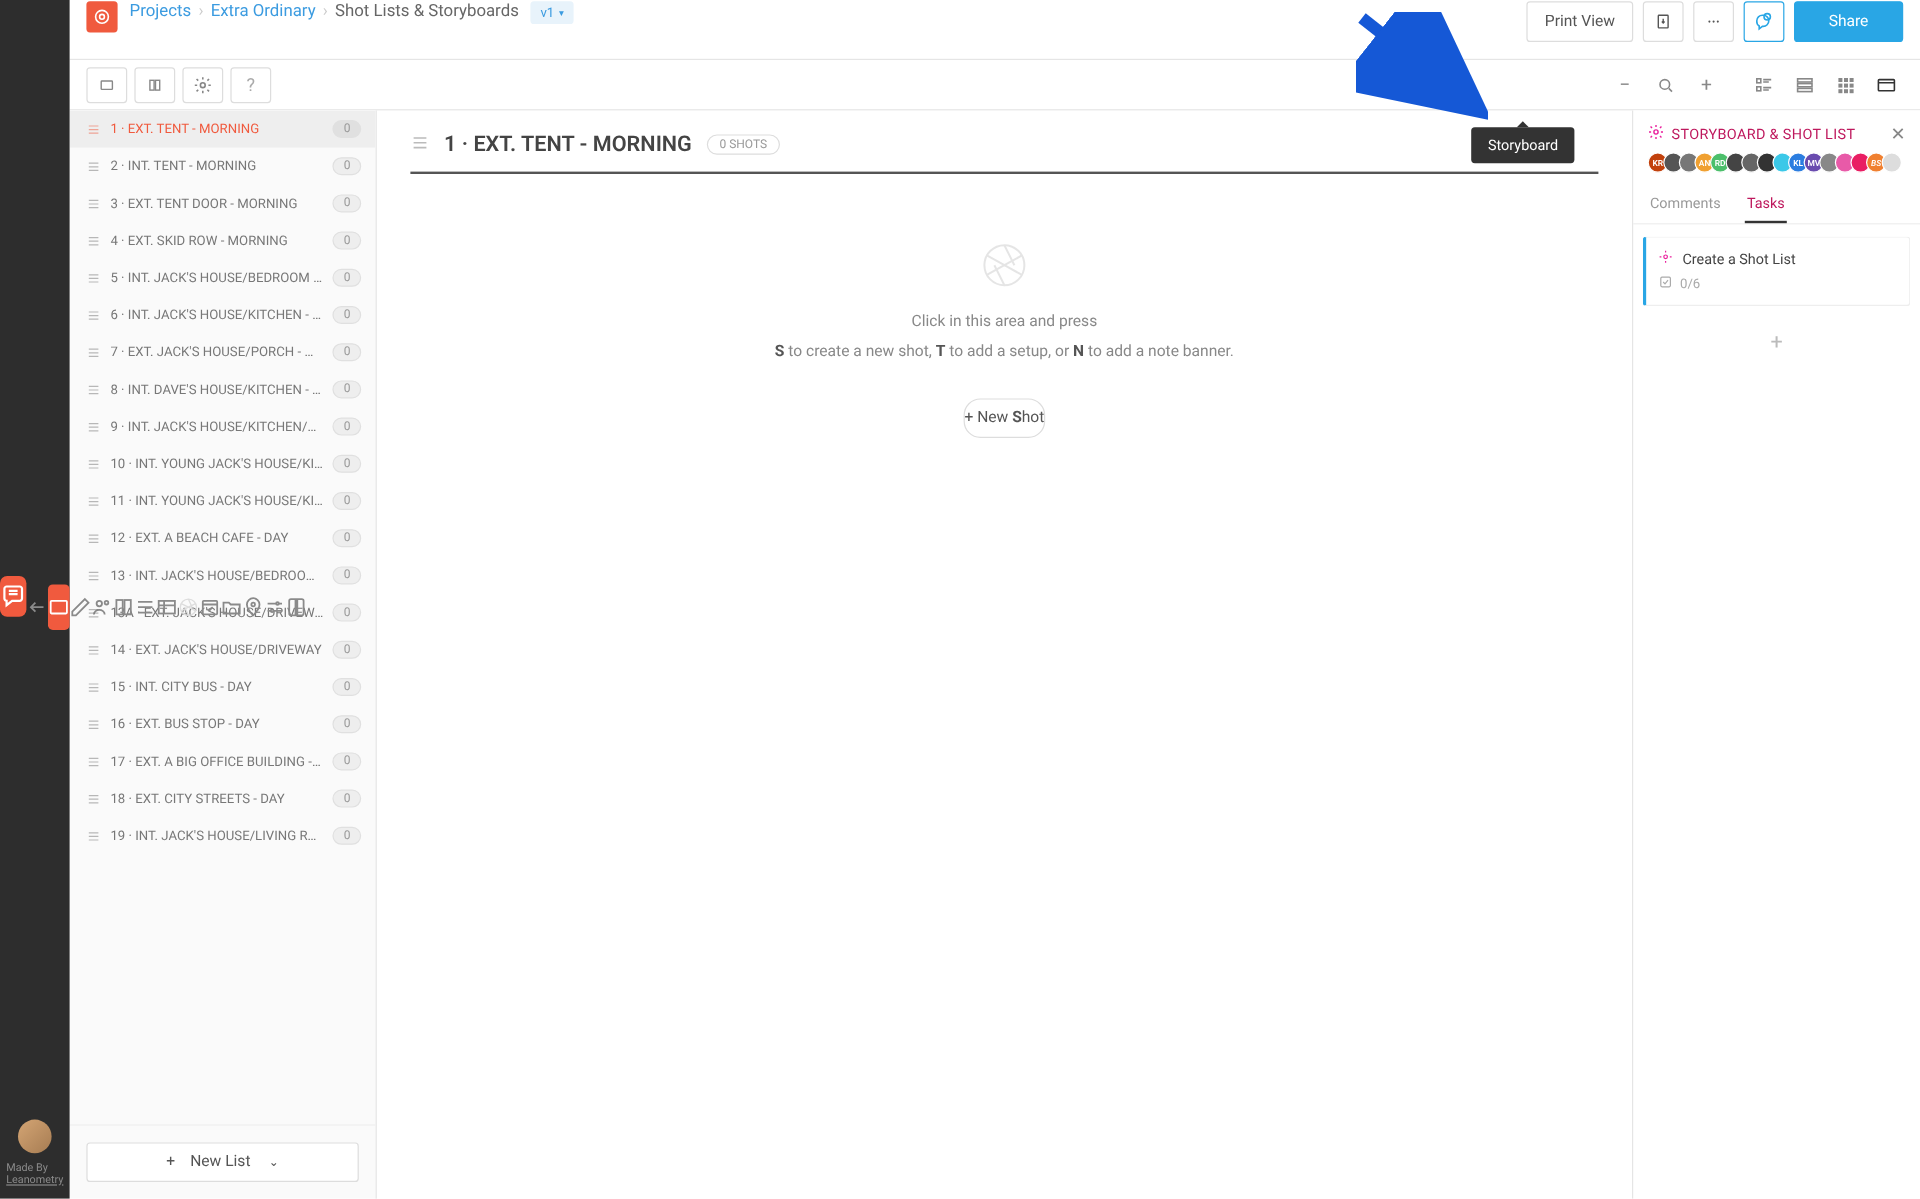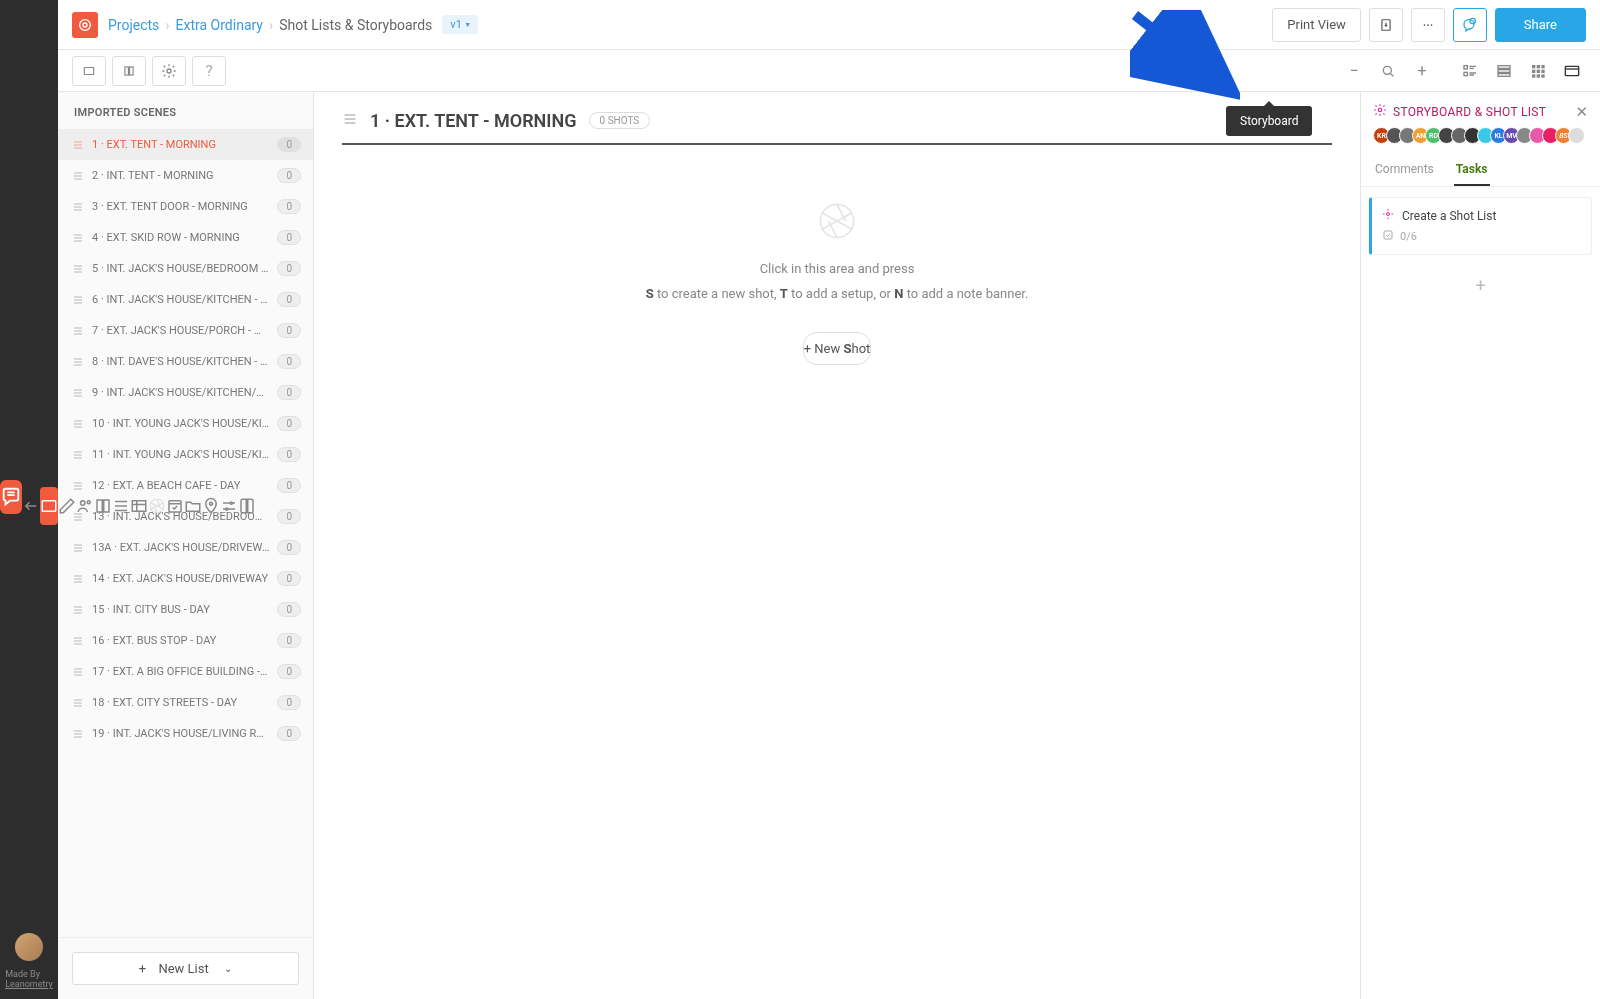--- a/index.html
+++ b/index.html
@@ -7,21 +7,21 @@
 .app{display:flex;height:100%}
 .rail{width:58px;background:#2d2d2d;display:flex;flex-direction:row;align-items:center;padding-top:12px;position:relative;flex-shrink:0}
 .rail .logo{width:34px;height:34px;background:#f05a3e;border-radius:6px;display:flex;align-items:center;justify-content:center;margin-bottom:18px}
 .rail .logo svg{width:22px;height:22px}
 .rail-item{width:58px;height:42px;display:flex;align-items:center;justify-content:center;cursor:pointer;color:#8a8a8a}
 .rail-item.active{background:#f05a3e;color:#fff;border-radius:4px;width:38px;height:38px;margin:2px 0}
 .rail-item svg{width:18px;height:18px}
 .rail-bottom{position:absolute;bottom:10px;left:0;right:0;display:flex;flex-direction:column;align-items:center;gap:8px;color:#8a8a8a;font-size:9px}
 .avatar{width:28px;height:28px;border-radius:50%;background:linear-gradient(135deg,#d4a574,#a67c52)}
 .main{flex:1;display:flex;flex-direction:column;min-width:0}
-.topbar{height:50px;border-bottom:1px solid #e5e5e5;display:flex;align-items:center;padding:12px 14px;gap:10px}
+.topbar{height:50px;border-bottom:1px solid #e5e5e5;display:flex;align-items:flex-start;padding:1px 14px;gap:10px}
 .proj-icon{width:26px;height:26px;background:#f05a3e;border-radius:3px;display:flex;align-items:center;justify-content:center;color:#fff}
 .proj-icon svg{width:16px;height:16px}
 .breadcrumb{display:flex;align-items:center;gap:6px;font-size:14px}
 .breadcrumb a{color:#3b9be0;text-decoration:none;cursor:pointer}
 .breadcrumb .sep{color:#ccc}
 .breadcrumb .current{color:#666}
 .ver-badge{background:#e8f3fb;color:#3b9be0;font-size:11px;padding:3px 8px;border-radius:3px;cursor:pointer;display:inline-flex;align-items:center;gap:4px}
 .top-actions{margin-left:auto;display:flex;gap:8px;align-items:center}
 .btn{border:1px solid #ddd;background:#fff;padding:8px 14px;border-radius:3px;font-size:13px;cursor:pointer;color:#555;height:34px;display:inline-flex;align-items:center;justify-content:center}
 .btn.icon{padding:8px;width:34px}
@@ -58,21 +58,21 @@
 .side{width:240px;border-left:1px solid #e5e5e5;display:flex;flex-direction:column;background:#fff}
 .side-head{padding:10px 12px 6px;display:flex;align-items:center;gap:6px}
 .side-head .title{font-size:12px;font-weight:400;color:#be185d;flex:1;letter-spacing:.3px}
 .side-head .gear{color:#e91e9c}
 .close-x{cursor:pointer;color:#888;font-size:15px}
 .avatars{display:flex;padding:0 12px 10px;flex-wrap:wrap}
 .av{width:17px;height:17px;border-radius:50%;margin-left:-4px;border:1px solid #fff;font-size:7px;display:flex;align-items:center;justify-content:center;color:#fff;font-weight:600}
 .av:first-child{margin-left:0}
 .tabs{display:flex;border-bottom:1px solid #eee;padding:0 12px;gap:18px}
 .tab{padding:8px 2px;font-size:12px;color:#999;cursor:pointer;border-bottom:2px solid transparent}
-.tab.active{color:#4d7c0f;border-bottom-color:#333;font-weight:700}
+.tab.active{color:#be185d;border-bottom-color:#333;font-weight:400}
 .tasks{padding:10px 8px}
 .task-card{border:1px solid #eee;border-left:3px solid #29a6e5;border-radius:3px;padding:10px;background:#fff}
 .task-title{display:flex;align-items:center;gap:8px;font-size:12px;color:#444;margin-bottom:6px}
 .task-sub{display:flex;align-items:center;gap:6px;font-size:11px;color:#aaa}
 .add-task{text-align:center;padding:10px;color:#bbb;font-size:18px;cursor:pointer}
 .tooltip{position:absolute;top:106px;left:1226px;background:#333;color:#fff;font-size:12px;padding:8px 14px;border-radius:3px;z-index:50}
 .tooltip::before{content:"";position:absolute;top:-5px;left:50%;transform:translateX(-50%);border:5px solid transparent;border-bottom-color:#333;border-top:none}
 .arrow{position:absolute;top:10px;left:1130px;z-index:60;pointer-events:none}
 .underline{text-decoration:underline}
 </style>
@@ -273,21 +273,20 @@
                 <rect x="2" y="5" width="20" height="14" rx="1"></rect>
                 <path d="M2 9h20"></path>
               </svg>
             </div>
         </div>
       </div>
     </div>
 
     <div class="content">
       <div class="scenes">
-        <div class="scenes-head">IMPORTED SCENES</div>
         <div class="scenes-list" id="scenes-list">
             <div class="scene active">
               <svg class="sicon" viewBox="0 0 24 24" fill="none" stroke="currentColor" stroke-width="2">
                 <path d="M4 6h16M4 12h16M4 18h16"></path>
               </svg>
               <span class="slabel">1 · EXT. TENT - MORNING</span>
               <span class="scount">0</span>
             </div>
             <div class="scene">
               <svg class="sicon" viewBox="0 0 24 24" fill="none" stroke="currentColor" stroke-width="2">

